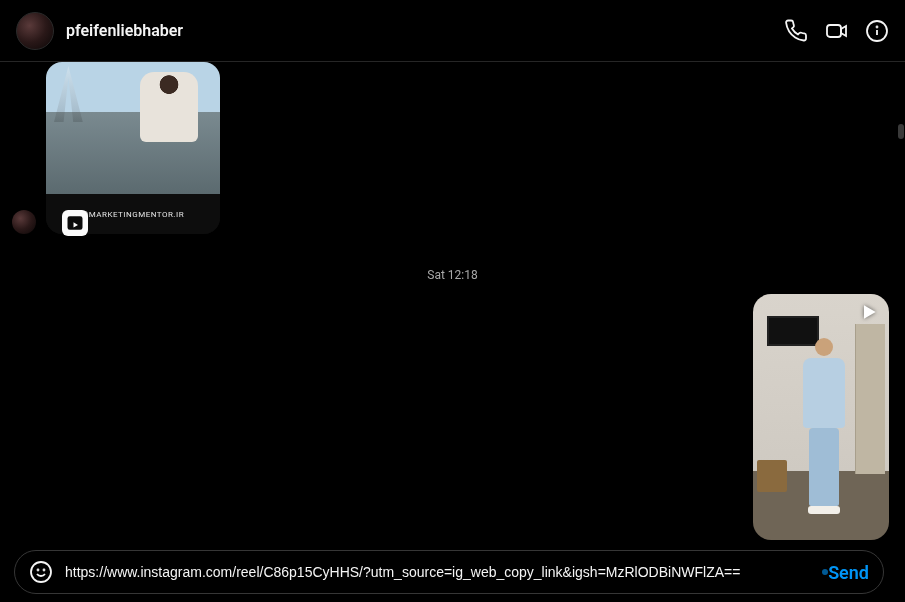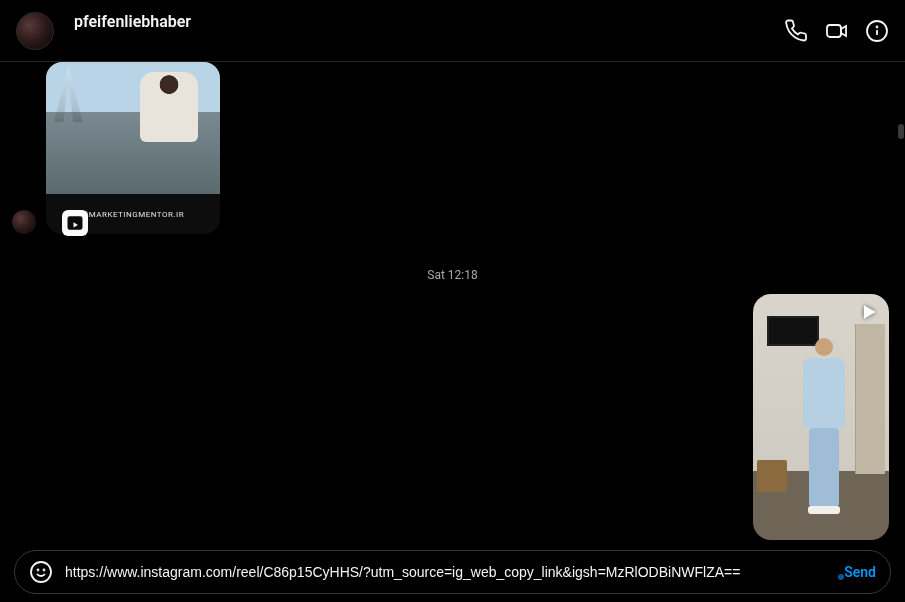--- a/index.html
+++ b/index.html
@@ -6,21 +6,21 @@
   html, body { width: 905px; height: 602px; background: #000; color: #f5f5f5; font-family: -apple-system, "Segoe UI", Roboto, Helvetica, Arial, sans-serif; overflow: hidden; }
   body { position: relative; }
 
   
   .header {
     height: 62px;
     display: flex; align-items: center; justify-content: space-between;
     padding: 0 16px;
     border-bottom: 1px solid #262626;
   }
-  .header-left { display: flex; gap: 20px; }
+  .header-left { display: flex; align-items: center; gap: 12px; }
   .avatar-top {
     width: 38px; height: 38px; border-radius: 50%;
     background: radial-gradient(circle at 35% 35%, #5a3a3a 0%, #2a1818 50%, #0a0606 100%);
     border: 1px solid #2a2a2a;
   }
   .username { font-size: 16px; font-weight: 600; color: #f5f5f5; }
   .header-right { display: flex; align-items: center; gap: 16px; }
   .hdr-icon { width: 24px; height: 24px; display: flex; align-items: center; justify-content: center; cursor: pointer; }
   .hdr-icon svg { stroke: #f5f5f5; fill: none; stroke-width: 1.8; }
 
@@ -124,35 +124,35 @@
     background:#f2efe9; border-radius:3px;
   }
   .sent-reel .play {
     position: absolute; right: 10px; top: 8px;
     width: 20px; height: 20px;
   }
   .sent-reel .play svg { fill: #fff; filter: drop-shadow(0 0 2px rgba(0,0,0,.6)); }
 
   
   .composer {
-    position: absolute; left: 14px; right: 14px; bottom: 8px;
+    position: absolute; left: 14px; right: 21px; bottom: 8px;
     height: 44px; border: 1px solid #363636; border-radius: 22px;
     display: flex; align-items: center; padding: 16px 14px; gap: 12px;
     background: #000;
   }
   .emoji-btn { width: 24px; height: 24px; display:flex; align-items:center; justify-content:center; cursor:pointer; }
   .emoji-btn svg { stroke:#f5f5f5; fill:none; stroke-width:1.8; }
   .msg-input {
     flex: 1 1 auto; background: transparent; border: none; outline: none;
     color: #f5f5f5; font-size: 14px;
   }
   .msg-input::placeholder { color: #a8a8a8; }
   .send-btn {
-    color: #0095f6; font-size: 14px; font-weight: 600; cursor: pointer;
-    display: flex; align-items: flex-end; 
+    color: #0095f6; font-size: 18px; font-weight: 600; cursor: pointer;
+    display: flex; align-items: center; 
   }
   .send-dot { width: 6px; height: 6px; border-radius: 50%; background: #0095f6; opacity:.6; }
 
   
   .vscroll {
     position:absolute; right:1px; top:62px; width:6px; height:15px;
     background:#3a3a3a; border-radius:3px;
   }
 </style>
 </head>

